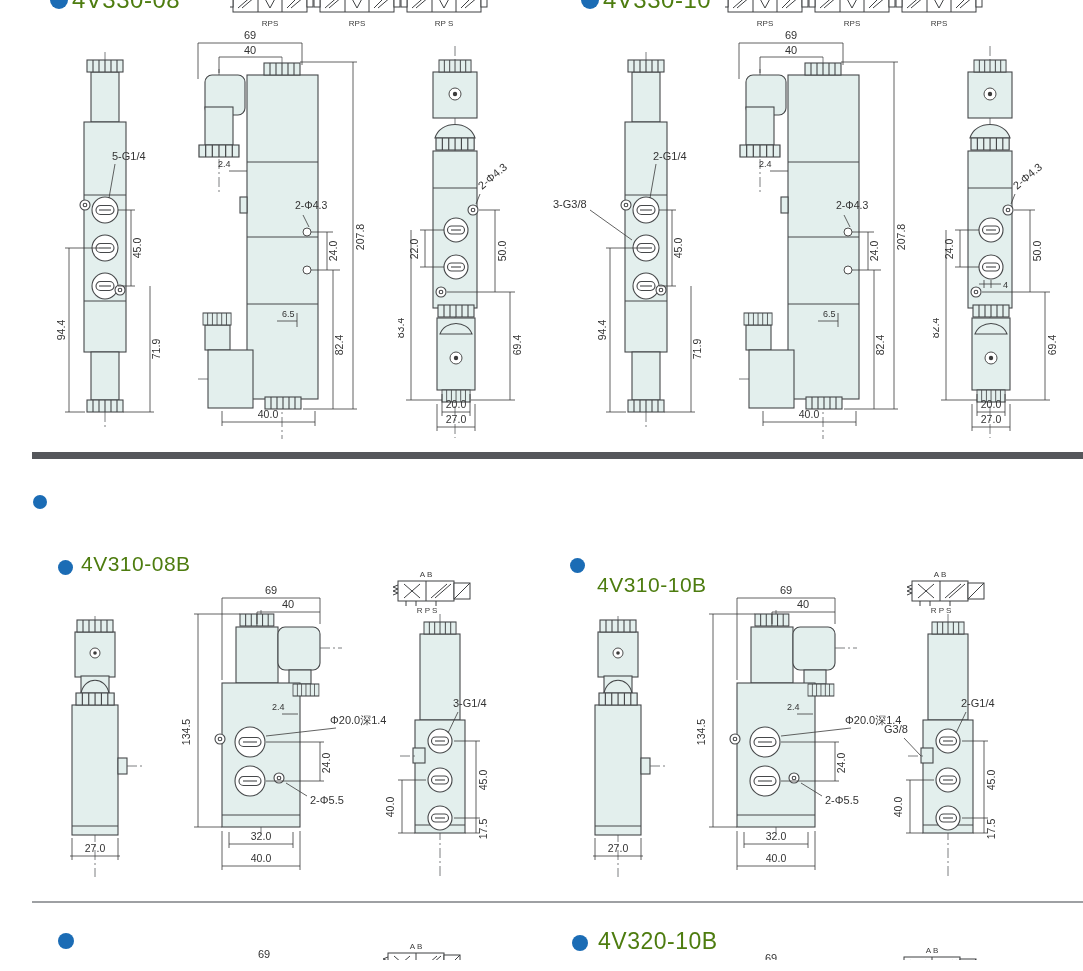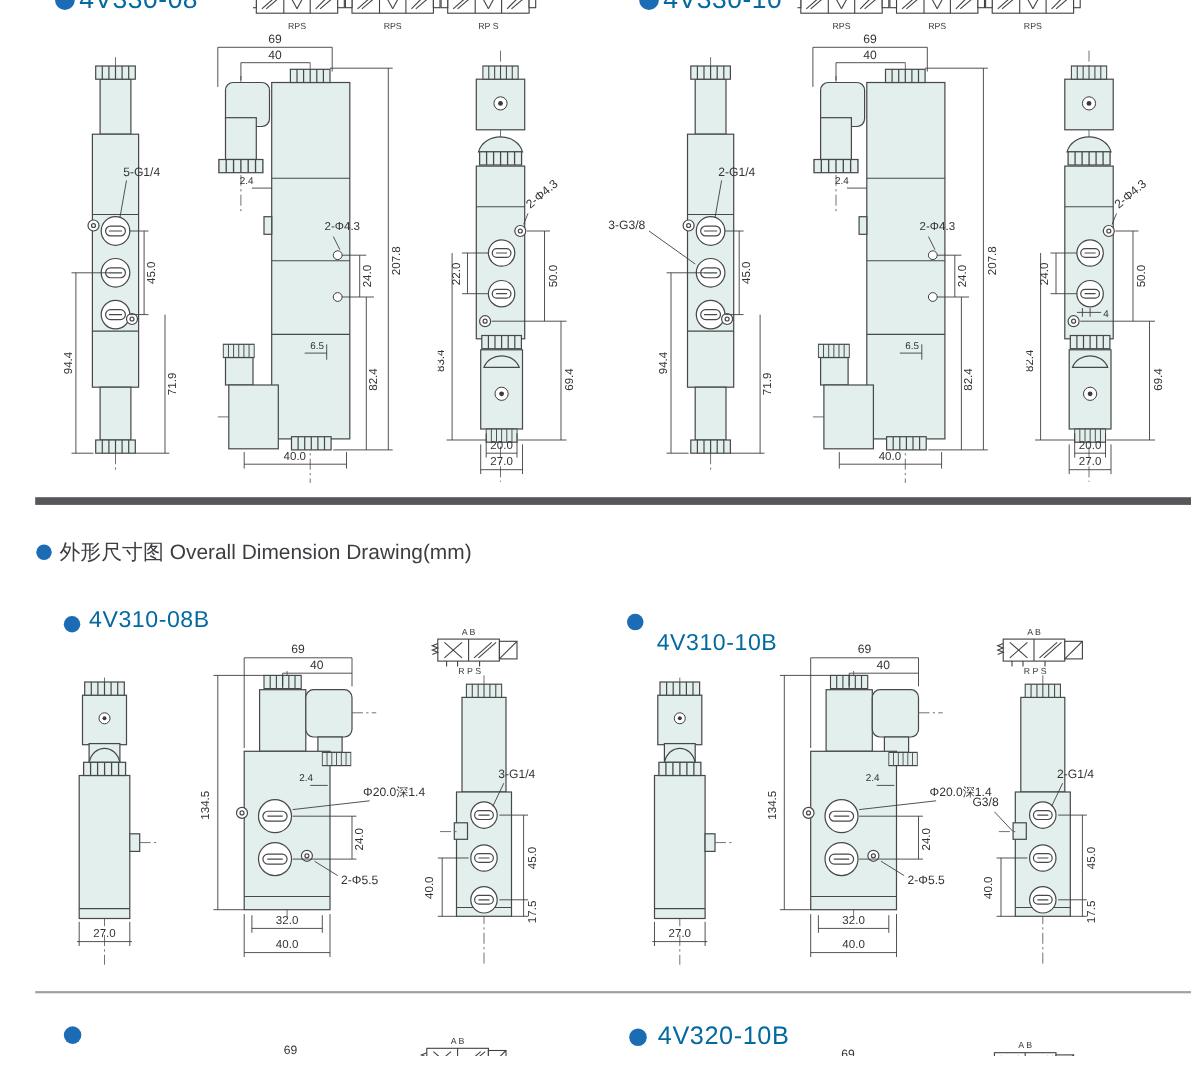--- a/index.html
+++ b/index.html
@@ -1,20 +1,20 @@
 <!DOCTYPE html>
 <html><head>
 <meta charset="utf-8">
 <style>
   html,body{margin:0;padding:0;background:#fff}
   .page{position:relative;width:1083px;height:960px;background:#ffffff;overflow:hidden;
         font-family:"Liberation Sans",sans-serif}
   svg{position:absolute;overflow:hidden}
   .bullet{position:absolute;border-radius:50%;background:#1b6cb5}
-  .ttl{position:absolute;color:#0369a1;letter-spacing:0.5px;white-space:nowrap}
+  .ttl{position:absolute;color:#4d7c0f;letter-spacing:0.5px;white-space:nowrap}
   .hd{position:absolute;color:#3c3e41;white-space:nowrap}
   .divbar{position:absolute;background:#55575b}
   .thinln{position:absolute;background:#9ea0a3}
   
   .o rect,.o path{fill:#e3efed;stroke:#46484a;stroke-width:1.1}
   .o line{stroke:#46484a;stroke-width:1;fill:none}
   .o2{fill:#e3efed;stroke:#46484a;stroke-width:1.1}
   .pw{fill:#ffffff;stroke:#46484a;stroke-width:1.1}
   .sy{fill:#ffffff;stroke:#3f4143;stroke-width:1}
   .sy line,.sy path{fill:none}
@@ -375,21 +375,20 @@
  <text class="ds" x="70" y="250">4</text>
  <text class="dtm" transform="translate(6,290) rotate(-90)">82.4</text>
  <text class="dtm" transform="translate(108,213) rotate(-90)">50.0</text>
  <text class="dtm" transform="translate(123,307) rotate(-90)">69.4</text>
  <text class="dtm" x="58" y="370">20.0</text>
  <text class="dtm" x="58" y="385">27.0</text>
 </svg>
 
 <div class="divbar" style="left:32px;top:452px;width:1051px;height:7px"></div>
 <div class="bullet" style="left:33px;top:495px;width:14px;height:14px"></div>
-<div class="hd" style="left:54px;top:489px;font-size:19px">外形尺寸图 Overall Dimension Drawing(mm)</div>
 
 <div class="bullet" style="left:58px;top:560px;width:15px;height:15px"></div>
 <div class="ttl" style="left:81px;top:552px;font-size:21px">4V310-08B</div>
 
 <svg style="left:382px;top:568px" width="95" height="48" viewBox="0 0 95 48">
  <text class="st" x="44" y="9">A B</text>
  <g class="sy">
   <rect x="16" y="13" width="56" height="20"></rect>
         <line x1="44" y1="13" x2="44" y2="33"></line>
   <line x1="22" y1="30" x2="38" y2="16"></line>

